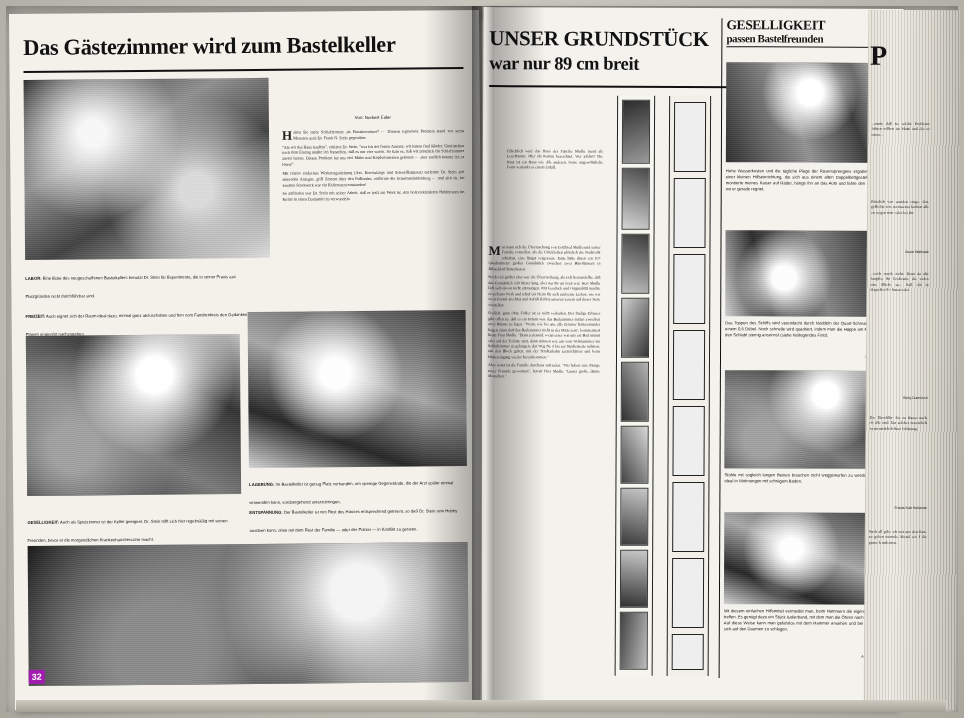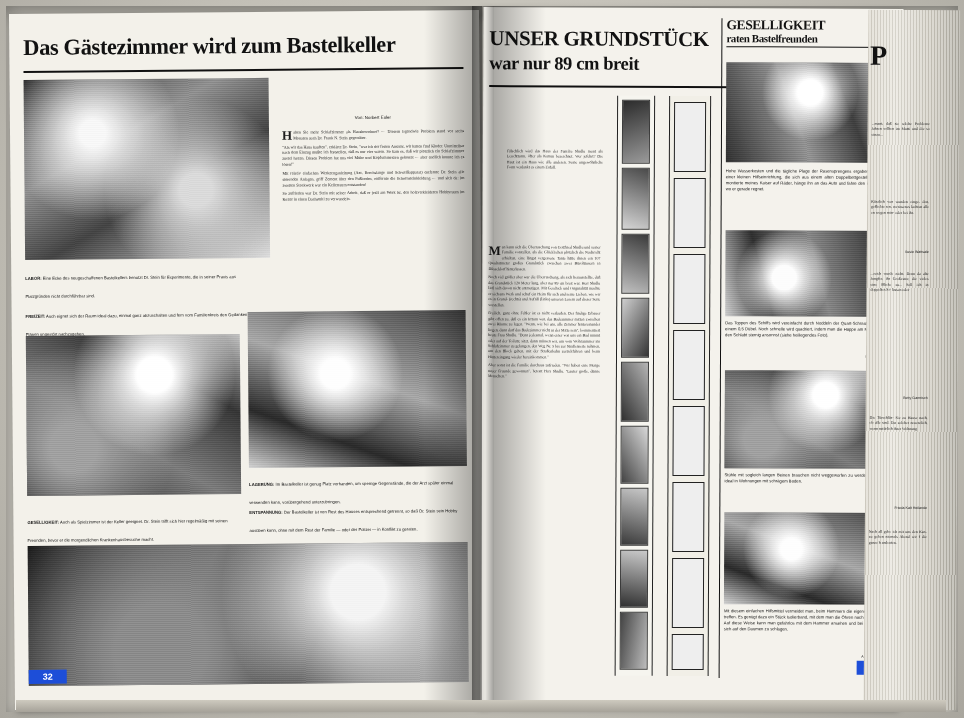--- a/index.html
+++ b/index.html
@@ -124,22 +124,22 @@
       repeating-linear-gradient(0deg, rgba(255,255,255,.05) 0 1px, rgba(0,0,0,.05) 1px 2px);
     mix-blend-mode: overlay;
   }
 
   .pagenum {
     position: absolute;
     font-family: "Liberation Sans", sans-serif;
     font-weight: bold;
     font-size: 9px;
     color: #fff;
-    background: #1d4ed8;
-    padding: 2px 14px;
+    background: #a21caf;
+    padding: 2px 3px;
   }
 
   .rule { background:#111; }
 
   
   .strip {
     position:absolute;
     background:#f6f5ef;
     border-left:1px solid #222;
     border-right:1px solid #222;
@@ -272,21 +272,21 @@
         <div class="strip-cell" style="top:158px;height:70px;background:#efeee9;border:1px solid #222;"></div>
         <div class="strip-cell" style="top:234px;height:70px;background:#efeee9;border:1px solid #222;"></div>
         <div class="strip-cell" style="top:310px;height:70px;background:#efeee9;border:1px solid #222;"></div>
         <div class="strip-cell" style="top:386px;height:70px;background:#efeee9;border:1px solid #222;"></div>
         <div class="strip-cell" style="top:462px;height:70px;background:#efeee9;border:1px solid #222;"></div>
         <div class="strip-cell" style="top:538px;height:36px;background:#efeee9;border:1px solid #222;"></div>
       </div>
 
       <div style="position:absolute;left:238px;top:10px;width:176px;height:660px;border-left:1.5px solid #111;padding-left:4px;">
         <div class="headline" style="font-size:13.5px;line-height:14px;">GESELLIGKEIT</div>
-        <div class="headline" style="font-size:11px;line-height:12px;">raten Bastelfreunden</div>
+        <div class="headline" style="font-size:11px;line-height:12px;">passen Bastelfreunden</div>
         <div class="rule" style="margin-top:2px;width:172px;height:1.2px;"></div>
 
         <div class="photo ph-e" style="position:absolute;left:4px;top:44px;width:168px;height:100px;">
             <div class="grain"></div>
           </div>
         <div class="cap" style="position:absolute;left:4px;top:150px;width:168px;">Hohe Wasserkosten und die tägliche Plage der Rasensprengens ergaben sich nur mit einer kleinen Hilfseinrichtung, die sich aus einem alten Doppelbettgestell bastelte. Ich montierte meines Kaiser auf Räder, hänge ihn an das Auto und fahre den immer dorthin, wo er gerade regnet.</div>
         <div class="credit" style="position:absolute;left:4px;top:196px;width:168px;white-space:pre-line;">Max Findig
 Innsbruck</div>
 
         <div class="photo ph-f" style="position:absolute;left:4px;top:212px;width:168px;height:86px;">

